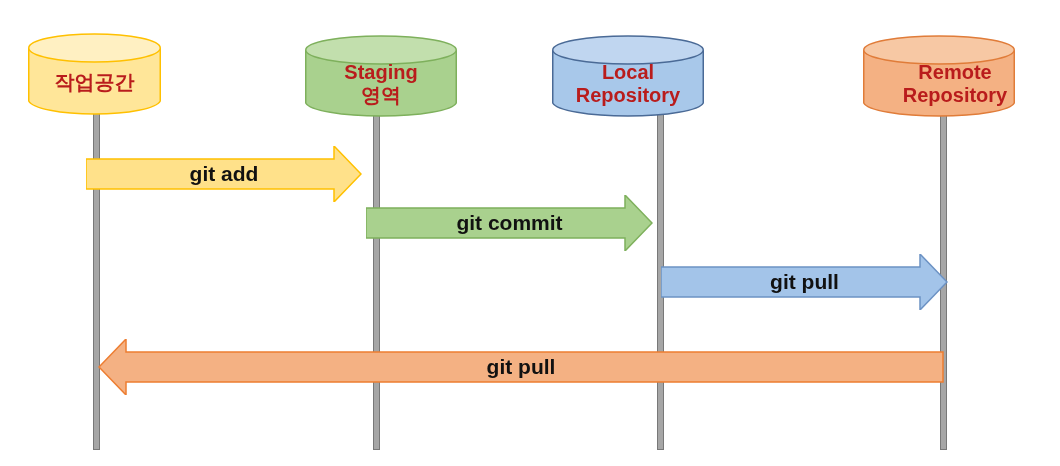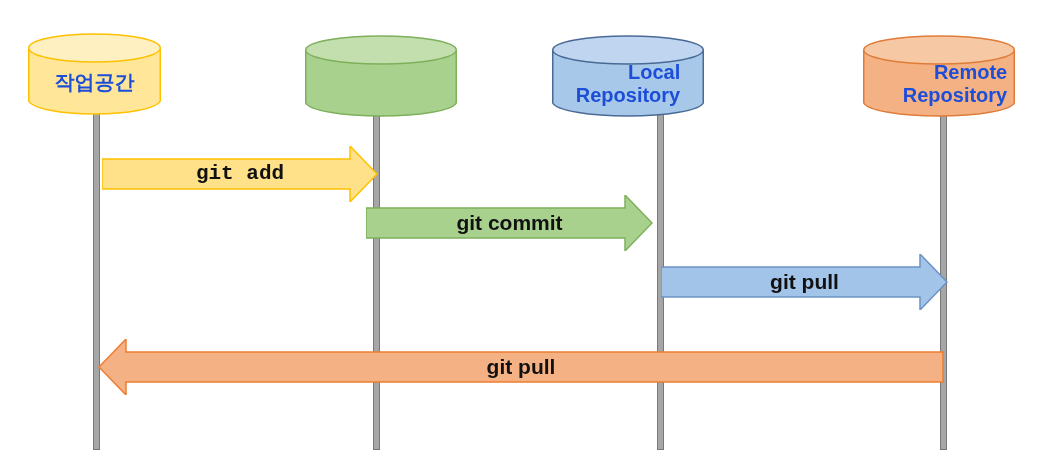--- a/index.html
+++ b/index.html
@@ -8,22 +8,22 @@
     font-family:"Liberation Sans",sans-serif;
   }
   .lifeline{
     position:absolute;width:7px;background:#A6A6A6;border:1px solid #787878;
     box-sizing:border-box;z-index:1;
   }
   .node{position:absolute;z-index:3;}
   .node svg{display:block;}
   .node .node-label{
     position:absolute;left:0;right:0;top:14px;bottom:0;
-    display:flex;align-items:center;justify-content:center;text-align:right;
-    font-weight:700;font-size:20px;line-height:1.15;color:#1d4ed8;
+    display:flex;align-items:center;justify-content:center;text-align:center;
+    font-weight:700;font-size:20px;line-height:1.15;color:#b91c1c;
     white-space:pre-line;pointer-events:none;
   }
   .arrow{position:absolute;z-index:2;height:56px;}
   .arrow svg{display:block;position:absolute;left:0;top:0;}
   .arrow .arrow-label{
     position:absolute;left:0;top:0;width:100%;height:56px;line-height:56px;
     text-align:center;font-weight:700;font-size:21px;color:#111111;
   }
 </style>
 </head>
@@ -42,41 +42,43 @@
       <ellipse cx="66.5" cy="15" rx="65.75" ry="14" stroke-width="1.5" fill="#FFF0C2" stroke="#FFC000"></ellipse>
     </svg>
     <div class="node-label">작업공간</div>
   </div>
 
   <div class="node" style="left:305px;top:35px;width:152px;height:84px;">
     <svg width="152" height="84">
       <path d="M0.75,15 V68 A75.6,14.5 0 0 0 151.25,68 V15" stroke-width="1.5" fill="#A9D18E" stroke="#7EB05C"></path>
       <ellipse cx="76" cy="15" rx="75.25" ry="14" stroke-width="1.5" fill="#C2DFAD" stroke="#7EB05C"></ellipse>
     </svg>
+    <div class="node-label">Staging
+영역</div>
   </div>
 
   <div class="node" style="left:552px;top:35px;width:152px;height:84px;">
     <svg width="152" height="84">
       <path d="M0.75,15 V68 A75.6,14.5 0 0 0 151.25,68 V15" stroke-width="1.5" fill="#A8C8EA" stroke="#4A6A96"></path>
       <ellipse cx="76" cy="15" rx="75.25" ry="14" stroke-width="1.5" fill="#C0D6F0" stroke="#4A6A96"></ellipse>
     </svg>
     <div class="node-label">Local
 Repository</div>
   </div>
 
   <div class="node" style="left:863px;top:35px;width:184px;height:84px;">
     <svg width="152" height="84">
       <path d="M0.75,15 V68 A75.6,14.5 0 0 0 151.25,68 V15" stroke-width="1.5" fill="#F4B183" stroke="#E07C39"></path>
       <ellipse cx="76" cy="15" rx="75.25" ry="14" stroke-width="1.5" fill="#F7C8A4" stroke="#E07C39"></ellipse>
     </svg>
     <div class="node-label">Remote
 Repository</div>
   </div>
 
-  <div class="arrow" style="left:102px;top:146px;width:276px;font-family:Liberation Mono, monospace;">
+  <div class="arrow" style="left:86px;top:146px;width:276px;">
     <svg width="276" height="56">
       <polygon points="0,13 248,13 248,0 275,28 248,56 248,43 0,43" stroke-width="1.5" fill="#FFE18A" stroke="#FFC000"></polygon>
     </svg>
     <div class="arrow-label">git add</div>
   </div>
 
   <div class="arrow" style="left:366px;top:195px;width:287px;">
     <svg width="287" height="56">
       <polygon points="0,13 259,13 259,0 286,28 259,56 259,43 0,43" stroke-width="1.5" fill="#A9D18E" stroke="#7EB05C"></polygon>
     </svg>

